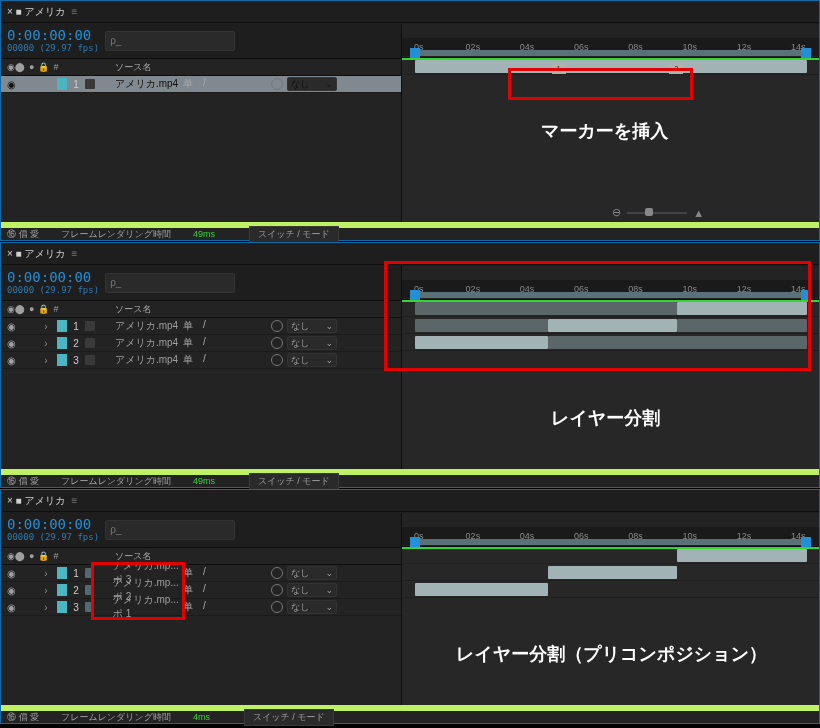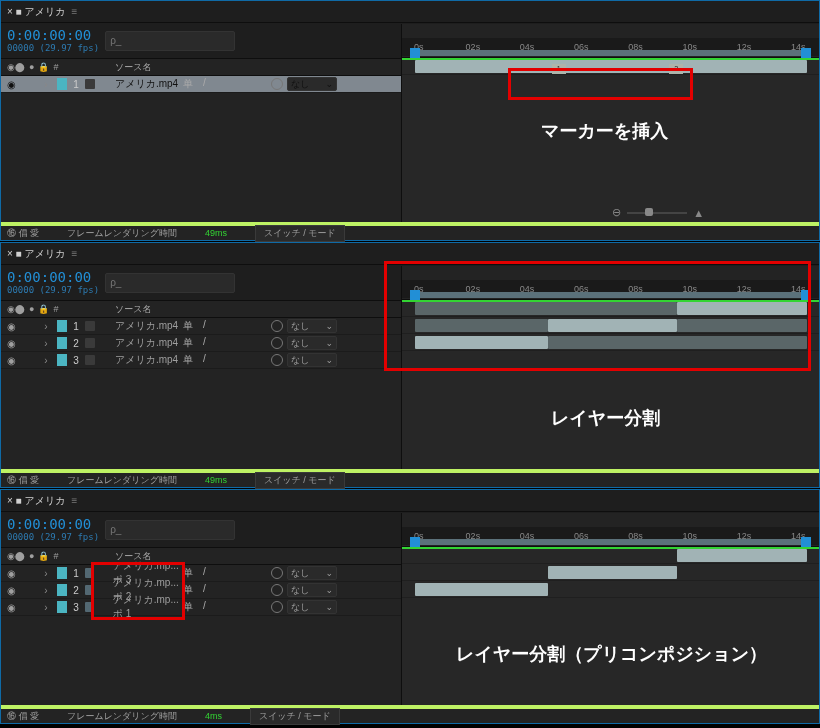--- a/index.html
+++ b/index.html
@@ -199,31 +199,31 @@
   .zoom-range::after {
     content:""; position:absolute; left:18px; top:-4px;
     width:8px; height:8px; background:#888; border-radius:2px;
   }
 
   .footer-row {
     position: absolute;
     bottom: 0; left: 0; right: 0;
     height: 18px;
     background: #232323;
-    border-top: 4px solid #bef264;
+    border-top: 6px solid #bef264;
     display: flex;
     align-items: center;
     padding: 0 6px;
     font-size: 9px;
-    gap: 28px;
+    gap: 22px;
   }
   .render-time { color: #33d433; }
   .switch-btn {
     background:#2a2a2a; border:1px solid #3a3a3a;
-    padding: 1px 8px; border-radius:0;
+    padding: 1px 8px; border-radius:0;margin-left:12px;
   }
 
   .annotation {
     position: absolute;
     color: #fff;
     font-size: 18px;
     font-weight: bold;
     text-shadow: none;
     pointer-events: none;
   }

